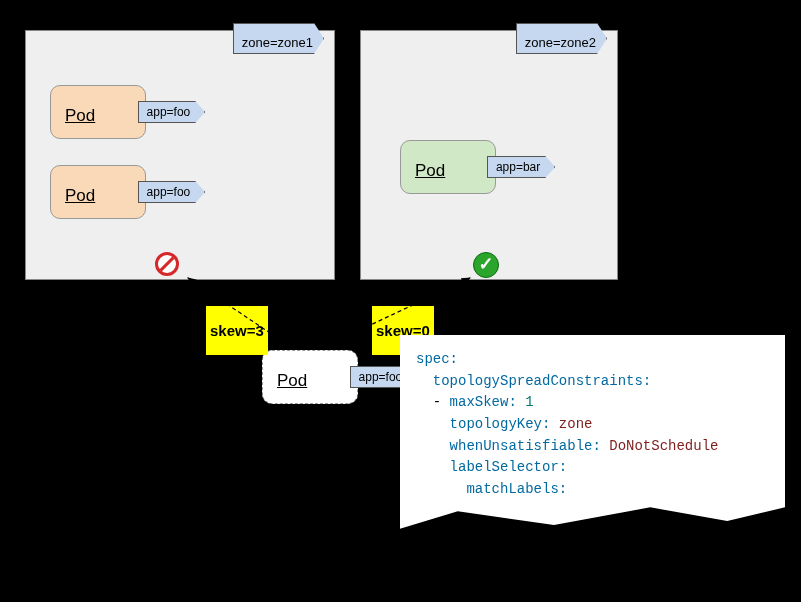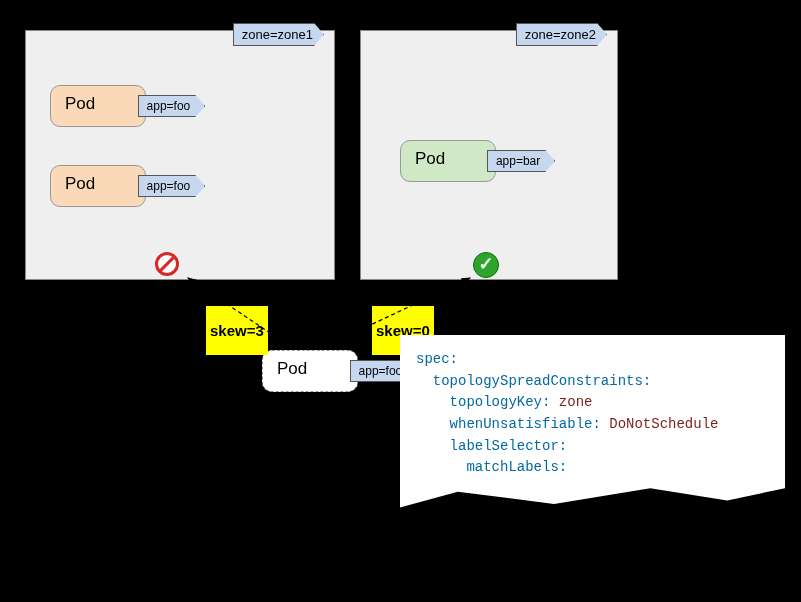--- a/index.html
+++ b/index.html
@@ -18,32 +18,33 @@
     }
     .zone1 { left: 25px; top: 30px; width: 310px; height: 250px; }
     .zone2 { left: 360px; top: 30px; width: 258px; height: 250px; }
     
     .zone-label {
       position: absolute;
       top: -8px;
       right: 10px;
       background: #c5d8ef;
       border: 1px solid #555;
-      padding: 3px 10px 3px 8px;
+      padding: 11px 10px 3px 8px;
       font-size: 13px;
       clip-path: polygon(0 0, calc(100% - 10px) 0, 100% 50%, calc(100% - 10px) 100%, 0 100%);
     }
     
     .pod {
       position: absolute;
       background: #f9d9b8;
       border: 1px solid #999;
       border-radius: 10px;
-      padding: 8px 50px 12px 14px;
+      padding: 20px 50px 12px 14px;
       font-size: 17px;
+      text-decoration: underline;
     }
     .pod.green { background: #d1e8c6; }
     .pod.dashed {
       background: #fff;
       border: 1px dashed #999;
     }
     
     .pod-label {
       position: absolute;
       right: -60px;
@@ -186,17 +187,18 @@
       <path d="M0,0 L8,3 L0,6 Z" class="arrowhead"></path>
     </marker>
   </defs>
   <path class="arrow" d="M 288 345 L 188 278" marker-end="url(#ah)"></path>
   <path class="arrow" d="M 328 345 L 470 278" marker-end="url(#ah)"></path>
 </svg>
 
 <div class="code-panel">
   <div class="code-line"><span class="code-key">spec:</span></div>
   <div class="code-line"><span class="code-key">  topologySpreadConstraints:</span></div>
+  <div class="code-line"><span>  - </span><span class="code-key">maxSkew:</span><span class="code-num"> 1</span></div>
   <div class="code-line"><span class="code-key">    topologyKey:</span><span class="code-val"> zone</span></div>
   <div class="code-line"><span class="code-key">    whenUnsatisfiable:</span><span class="code-val"> DoNotSchedule</span></div>
   <div class="code-line"><span class="code-key">    labelSelector:</span></div>
   <div class="code-line"><span class="code-key">      matchLabels:</span></div>
 </div>
 
 </body></html>

